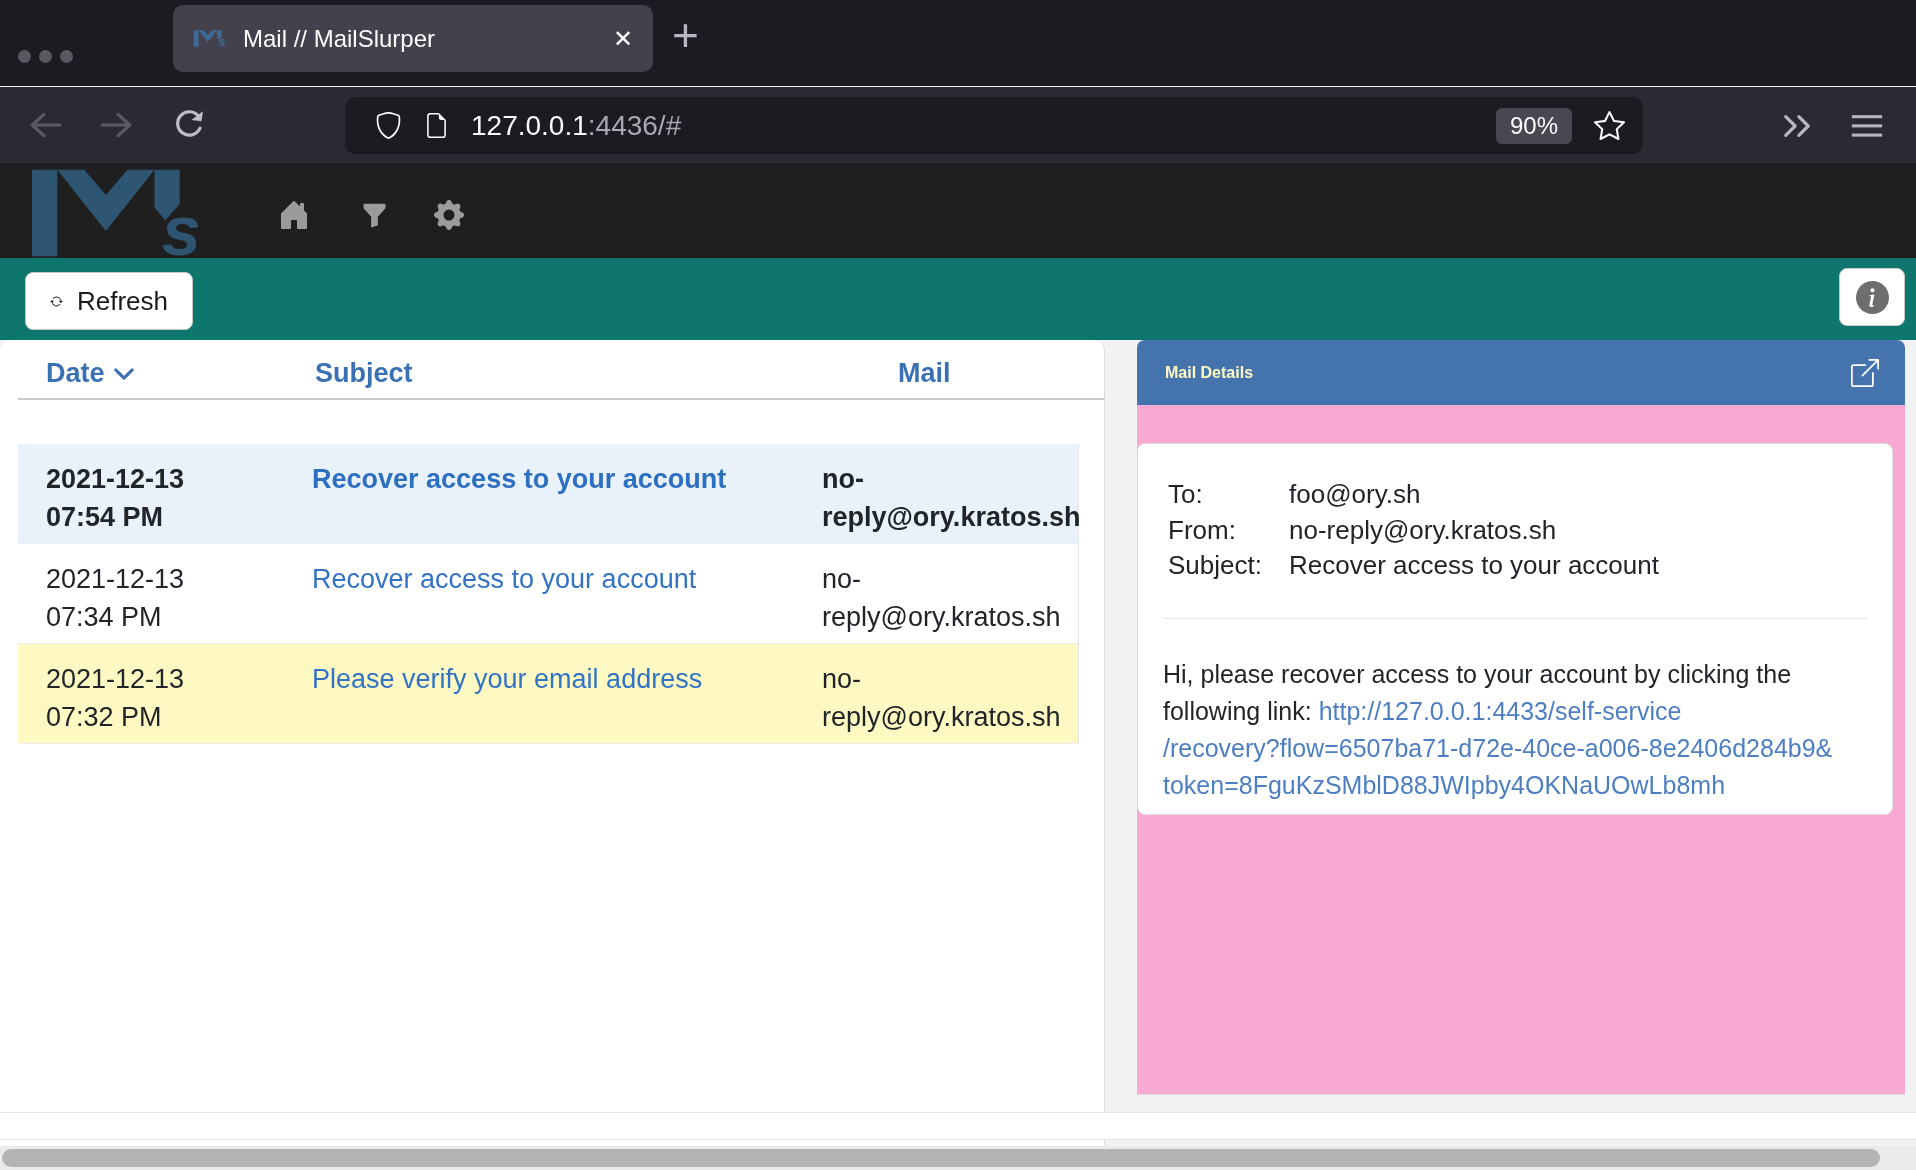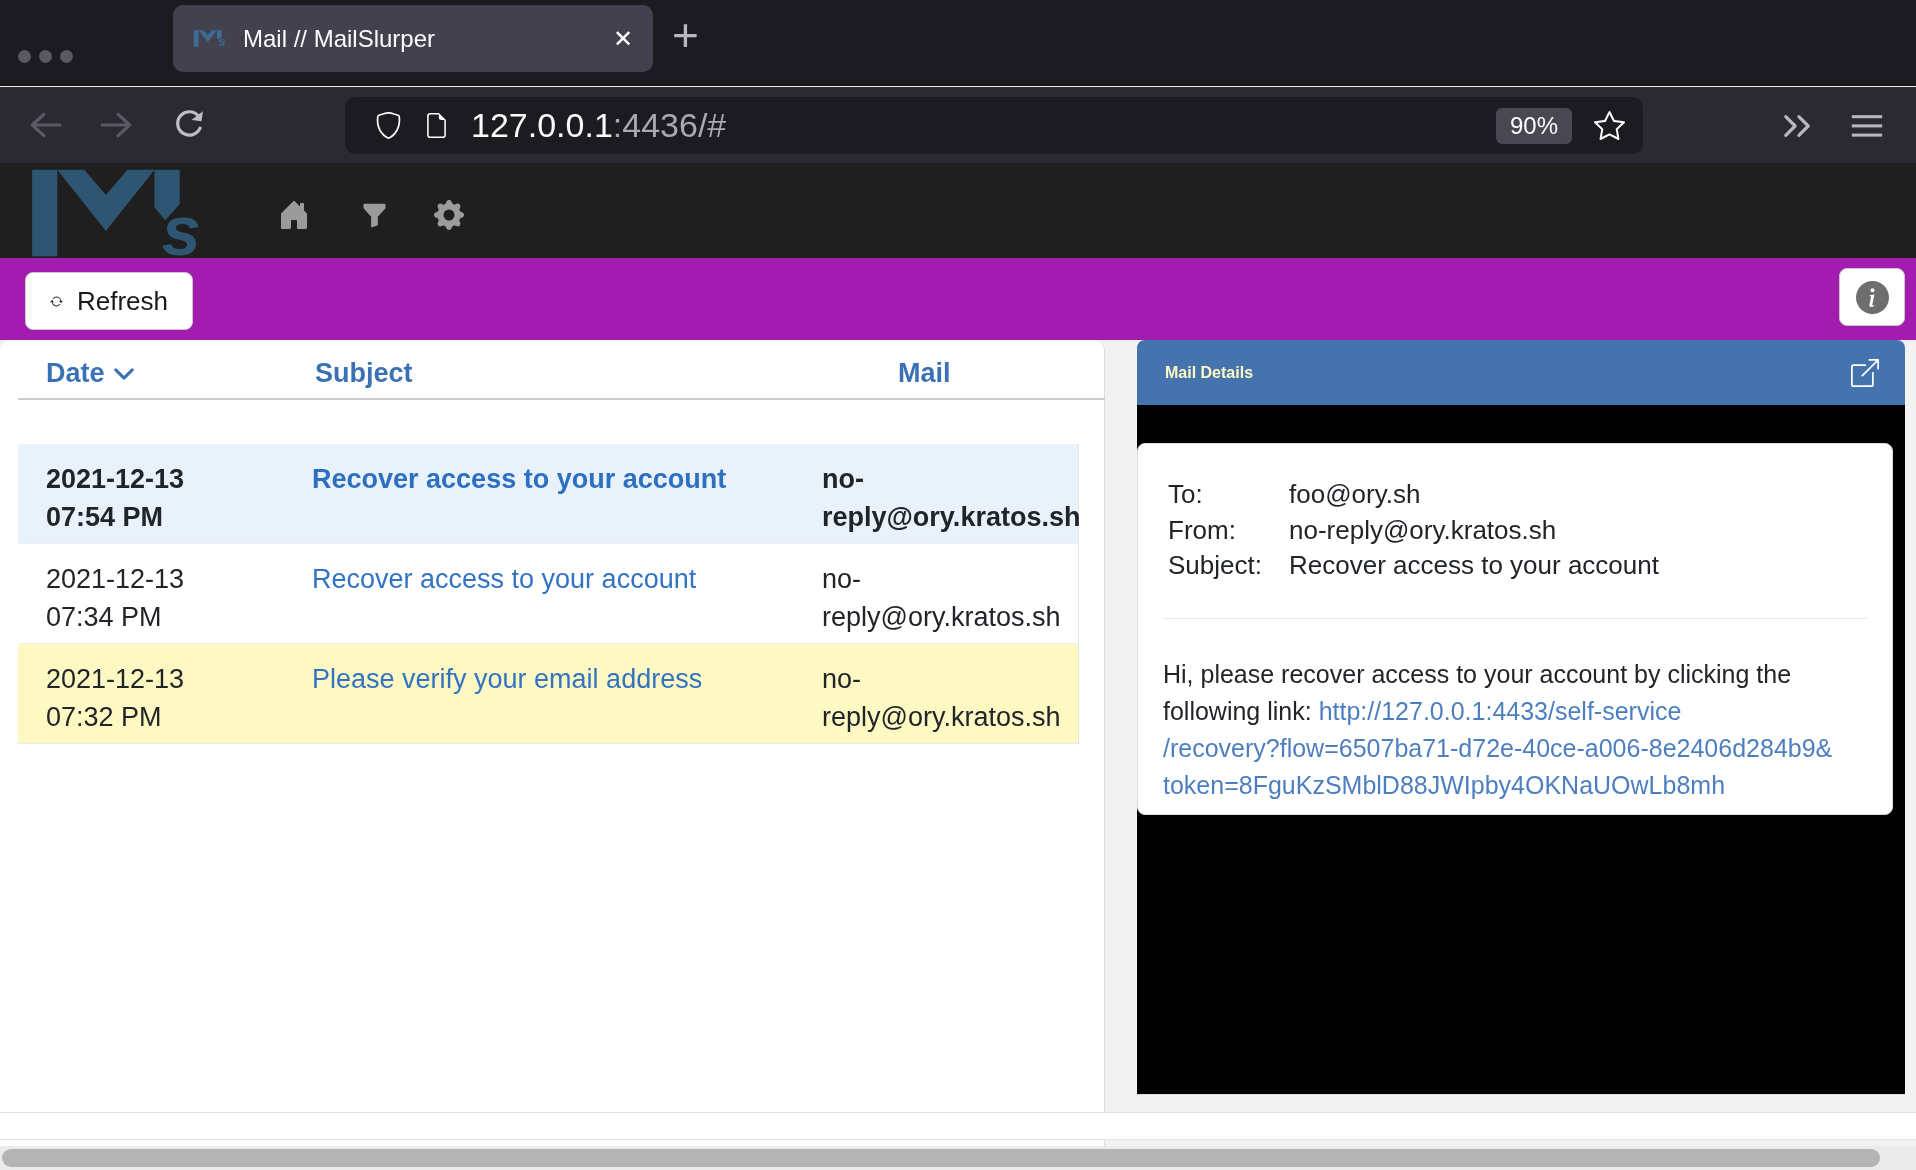--- a/index.html
+++ b/index.html
@@ -17,32 +17,32 @@
   .tab-title { color:#fbfbfe; font-size:24px; white-space:nowrap; }
   .tab-close { margin-left:auto; color:#fbfbfe; font-size:24px; line-height:24px; cursor:default; }
   .newtab { position:absolute; left:672px; top:10px; color:#b8b6c1; font-size:46px; font-weight:200; line-height:50px; }
 
   .navbar { position:absolute; left:0; top:87px; width:1916px; height:76px; background:#2b2a33; }
   .nav-icon { position:absolute; top:21px; }
   .urlfield { position:absolute; left:345px; top:10px; width:1298px; height:57px; background:#1c1b22; border-radius:10px;
               display:flex; align-items:center; padding:0 18px 0 30px; }
   .url-shield { margin-right:22px; }
   .url-doc { margin-right:22px; }
-  .url-text { font-size:34px; color:#fbfbfe; white-space:nowrap; }
+  .url-text { font-size:28px; color:#fbfbfe; white-space:nowrap; }
   .url-rest { color:#a9a7b1; }
   .url-spacer { flex:1; }
   .zoom-badge { background:#494751; color:#fbfbfe; font-size:24px; padding:4px 14px; border-radius:6px; margin-right:22px; }
 
   
   .appheader { position:absolute; left:0; top:163px; width:1916px; height:95px; background:#1f1f1f; }
   .logo { position:absolute; left:28px; top:5px; }
   .hdr-icon { position:absolute; }
 
   
-  .band { position:absolute; left:0; top:258px; width:1916px; height:82px; background:#a21caf; }
+  .band { position:absolute; left:0; top:258px; width:1916px; height:82px; background:#0f766e; }
   .btn { position:absolute; top:14px; height:58px; background:#ffffff; border:1px solid #c8c8c8; border-radius:8px;
          display:flex; align-items:center; gap:14px; padding:0 24px; font-size:26px; color:#1a1a1a; cursor:pointer; }
   .btn-refresh { left:25px; width:168px; }
   .btn-search  { left:200px; width:163px; }
   .btn-info { position:absolute; left:1839px; top:10px; width:66px; height:58px; background:#ffffff; border:1px solid #c8c8c8;
               border-radius:8px; display:flex; align-items:center; justify-content:center; cursor:pointer; }
 
   
   .left-panel { position:absolute; left:0; top:340px; width:1105px; height:907px; background:#ffffff;
                 border-right:1px solid #dddddd; border-bottom:1px solid #dddddd;border-radius:10px; }
@@ -57,21 +57,21 @@
   .cell-date { left:28px; width:212px; }
   .cell-subject { left:294px; width:440px; color:#3273c3; text-decoration:none; cursor:pointer; }
   .mailrow.selected .cell-subject { color:#2d6fc0; }
   .cell-from { left:804px; width:252px; }
 
   
   .details-header { position:absolute; left:1137px; top:340px; width:768px; height:65px; background:#4573ae;
                     border-radius:8px 8px 0 0; display:flex; align-items:center; padding:0 26px 0 28px; }
   .details-title { color:#fef9c3; font-size:16px; font-weight:bold; }
   .details-ext { margin-left:auto; cursor:pointer; }
-  .right-panel { position:absolute; left:1137px; top:405px; width:768px; height:690px; background:#000000; border-bottom:1px solid #dddddd; }
+  .right-panel { position:absolute; left:1137px; top:405px; width:768px; height:690px; background:#f9a8d4; border-bottom:1px solid #dddddd; }
   .card { position:absolute; left:0px; top:38px; width:756px; height:372px; background:#ffffff; border:1px solid #dcdcdc; border-radius:8px; }
   .fld { position:absolute; left:30px; font-size:26px; line-height:36px; color:#212529; }
   .fld-label { display:inline-block; width:121px; }
   .fld-to { top:32px; } .fld-from { top:68px; } .fld-subject { top:103px; }
   .card-divider { position:absolute; left:25px; right:25px; top:174px; height:1px; background:#e8e8e8; }
   .mailbody { position:absolute; left:25px; top:212px; width:712px; font-size:25px; line-height:37px; color:#212529; }
   .mailbody span { white-space:nowrap; }
   .mailbody a { color:#4d7fc0; text-decoration:none; cursor:pointer; }
 
   

